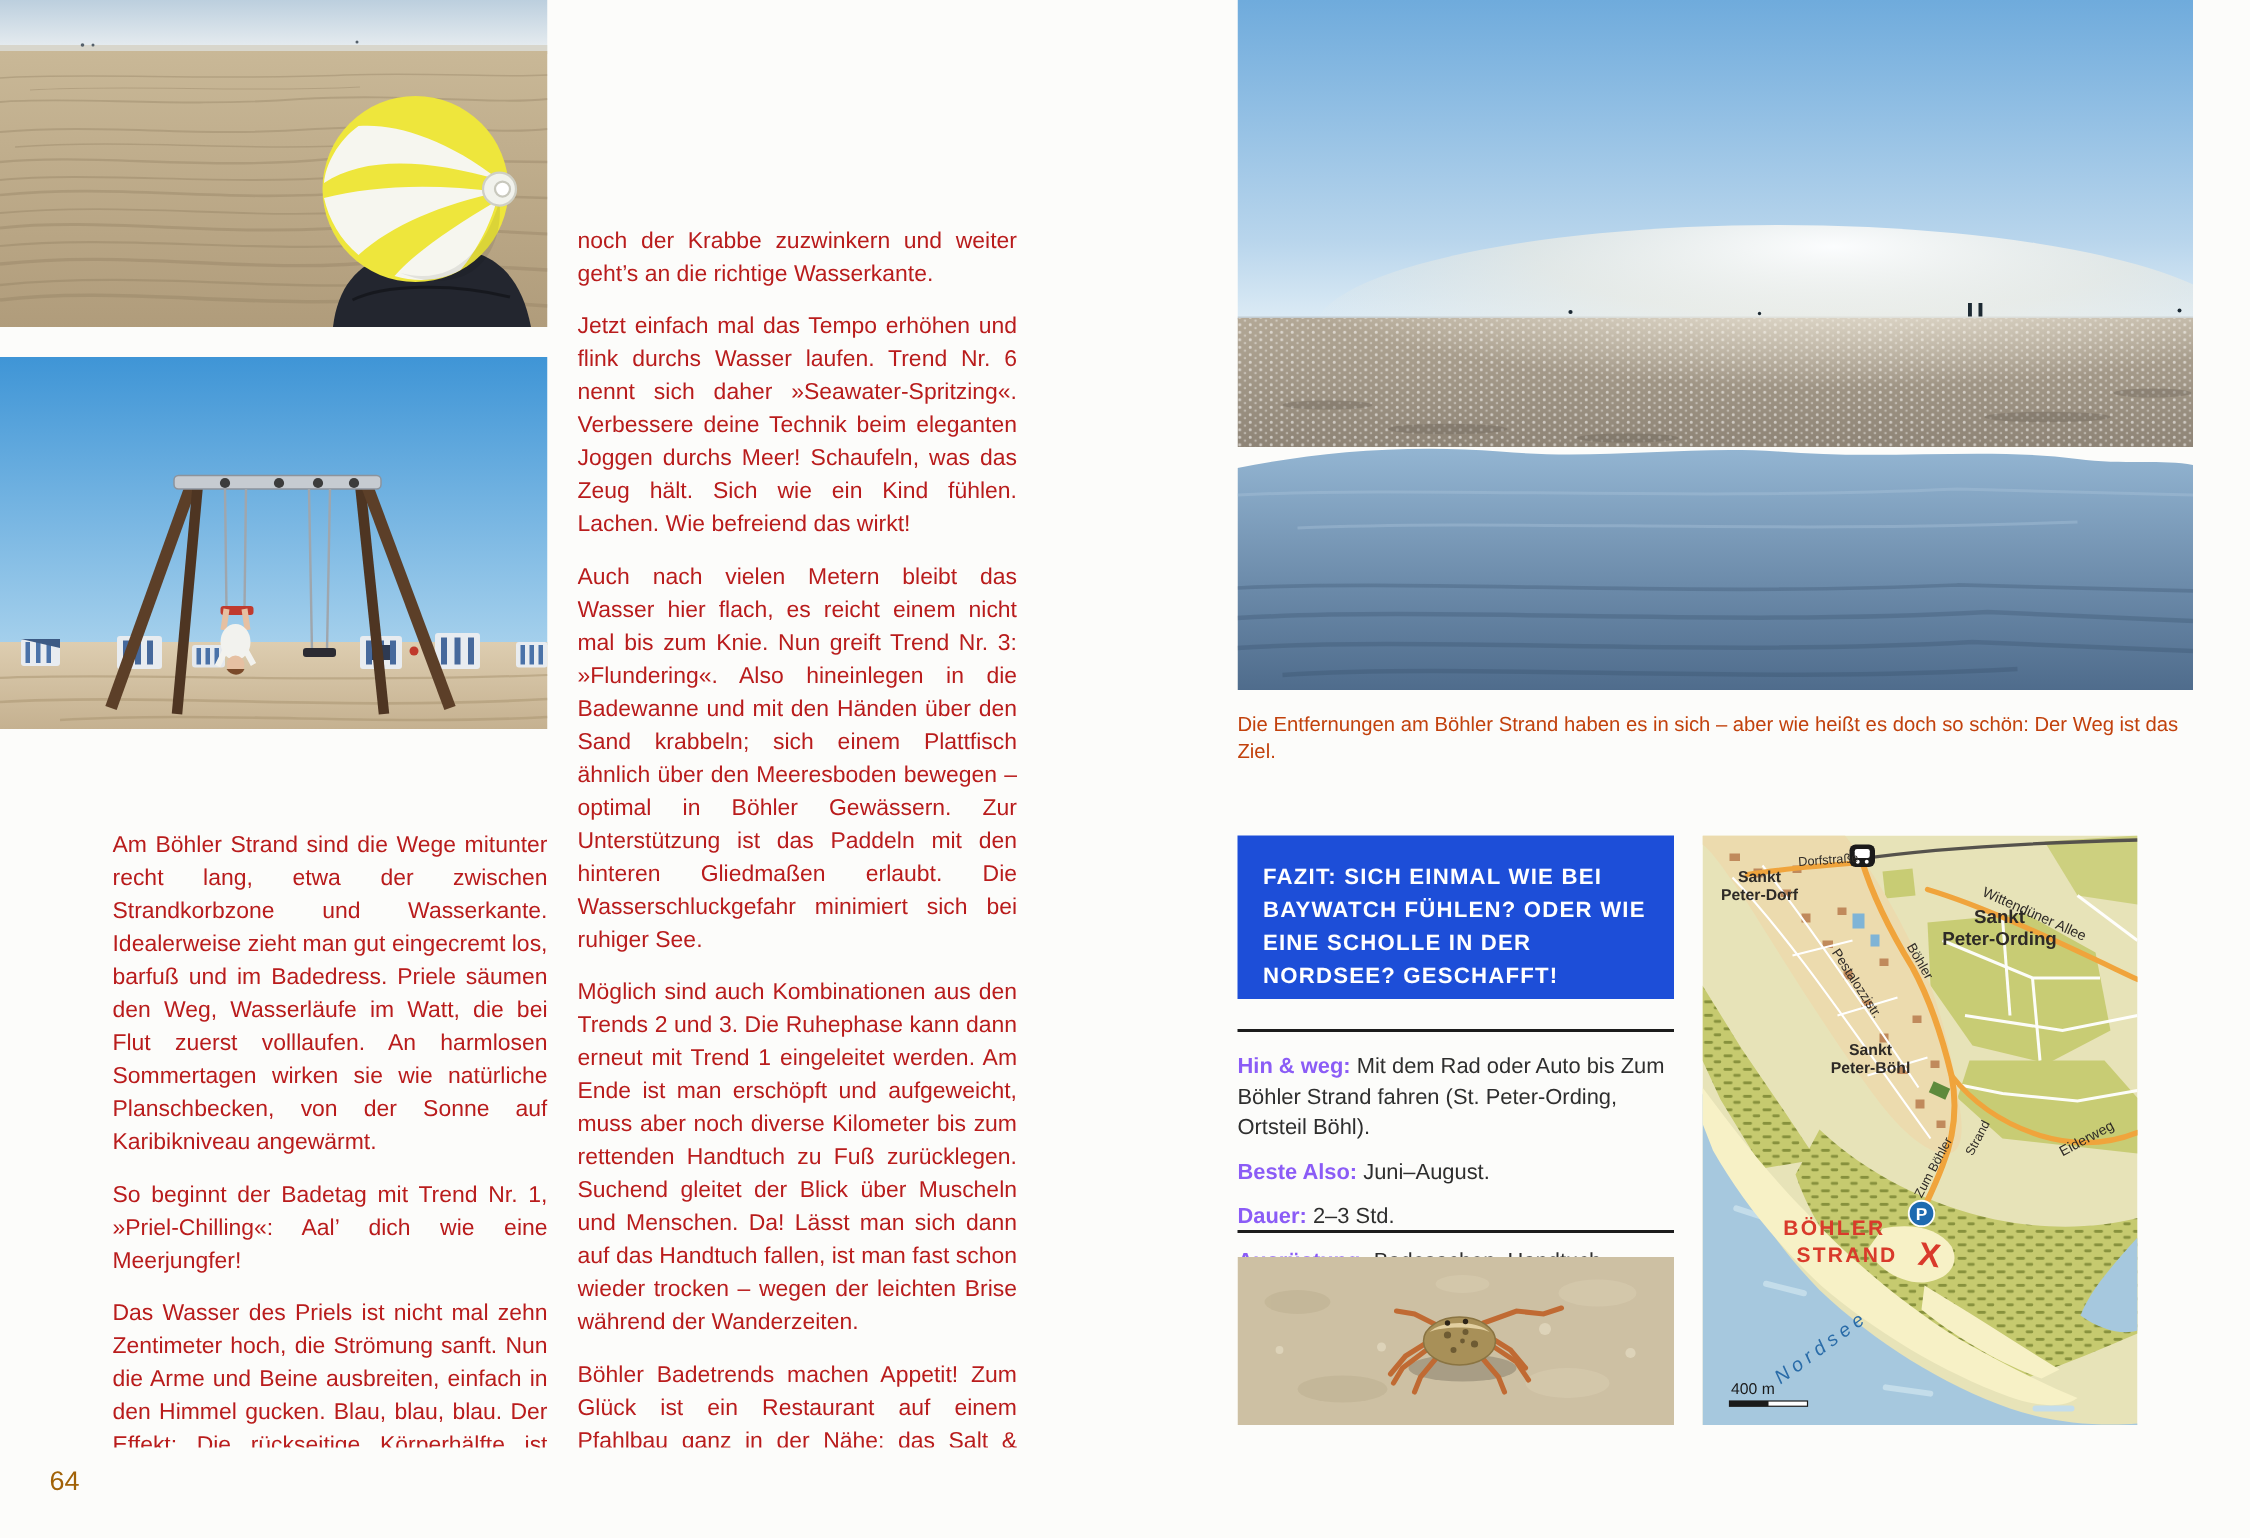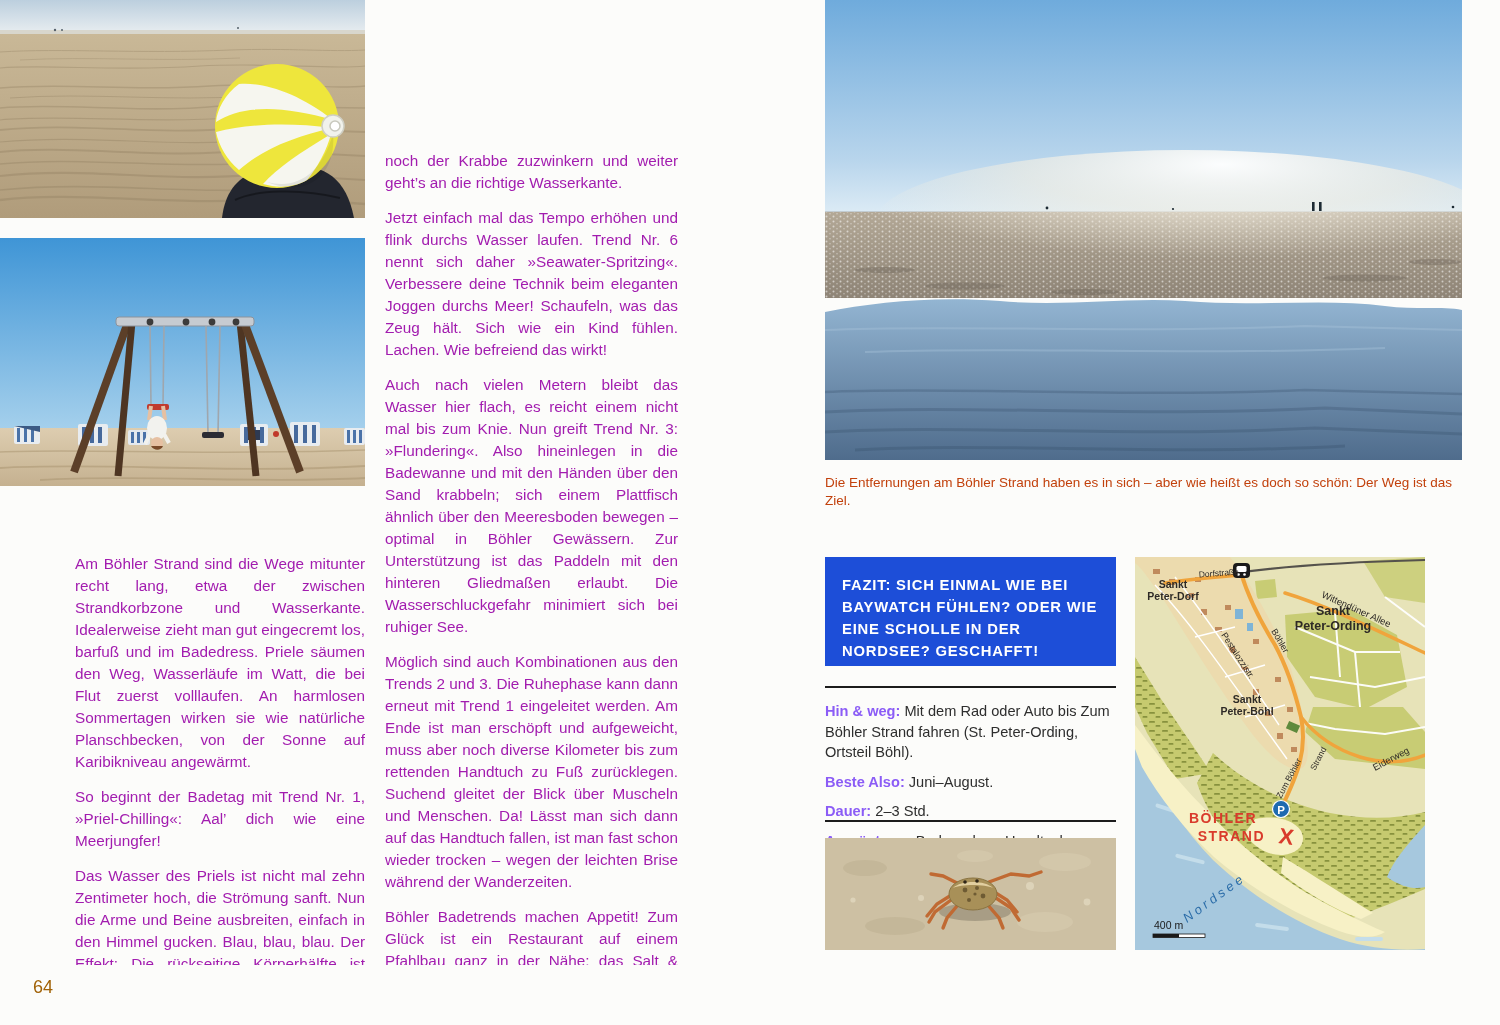--- a/index.html
+++ b/index.html
@@ -13,21 +13,21 @@
   }
   .abs { position:absolute; }
   .photo { display:block; }
   .photo svg { display:block; width:100%; height:100%; }
 
   .bodycol p {
     font-size:15.3px;
     line-height:22px;
     text-align:justify;
     margin-bottom:13px;
-    color:#a21caf;
+    color:#b91c1c;
     hyphens:none;
   }
   .bodycol p:last-child { margin-bottom:0; }
 
   .caption {
     font-size:13.5px;
     line-height:18px;
     color:#c2410c;
   }
 

